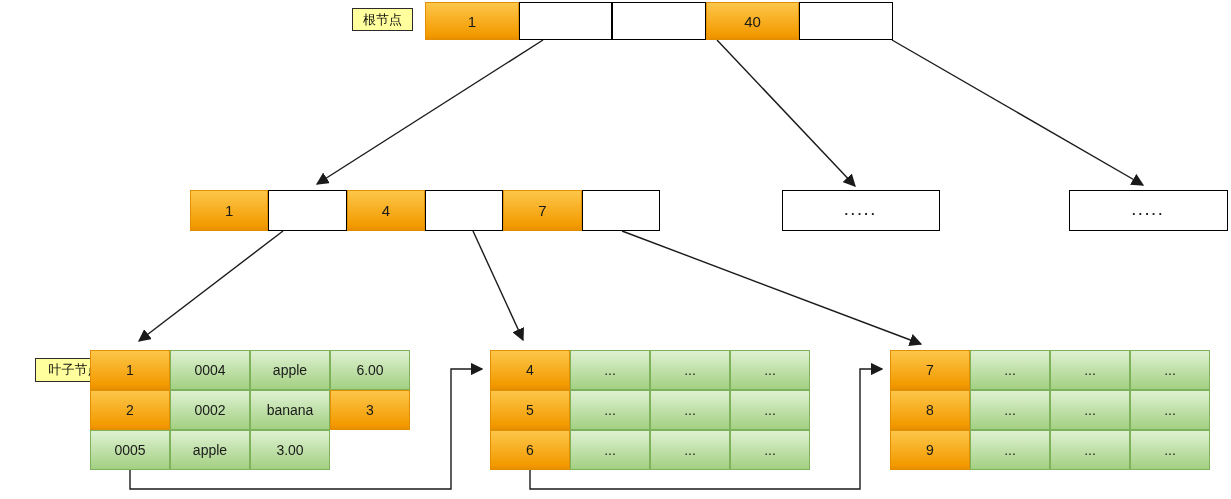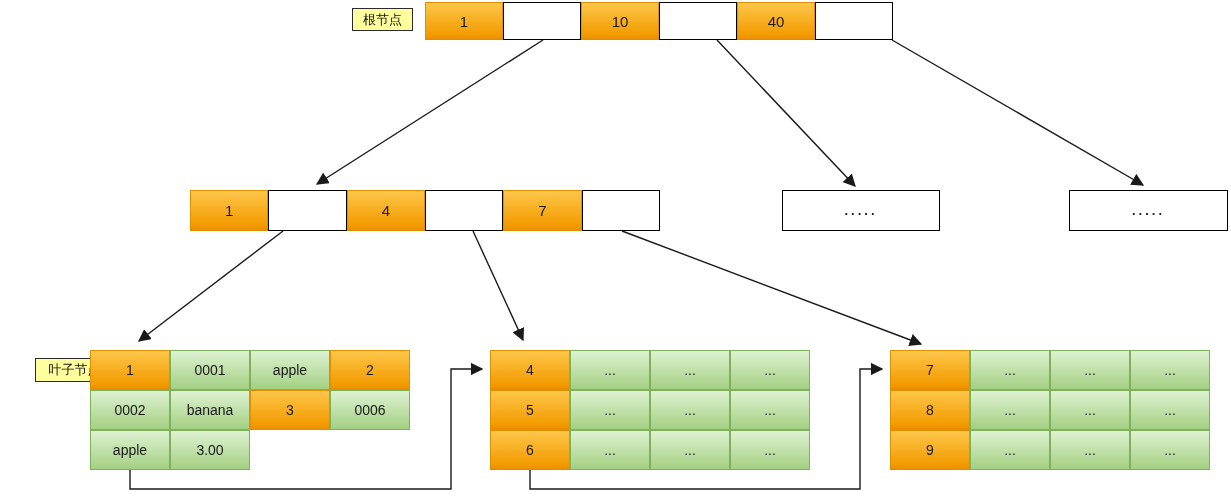--- a/index.html
+++ b/index.html
@@ -51,21 +51,20 @@
     <line x1="622" y1="231" x2="921" y2="344" marker-end="url(#ah)"></line>
     <polyline points="130,470 130,489 451,489 451,369 482,369" marker-end="url(#ah)"></polyline>
     <polyline points="530,470 530,489 860,489 860,369 882,369" marker-end="url(#ah)"></polyline>
   </svg>
 
   <div class="tag" style="left:352px;top:8px;width:61px;height:23px;">根节点</div>
 
   <div class="node" style="left:425px;top:2px;width:468px;height:38px;">
     <div class="cell cell-orange">1</div>
     <div class="cell cell-white"></div>
-    <div class="cell cell-orange">10</div>
     <div class="cell cell-white"></div>
     <div class="cell cell-orange">40</div>
     <div class="cell cell-white"></div>
   </div>
 
   <div class="node" style="left:190px;top:190px;width:470px;height:41px;">
     <div class="cell cell-orange">1</div>
     <div class="cell cell-white"></div>
     <div class="cell cell-orange">4</div>
     <div class="cell cell-white"></div>
@@ -73,27 +72,28 @@
     <div class="cell cell-white"></div>
   </div>
 
   <div class="ellipsis-box" style="left:782px;top:190px;width:158px;height:41px;">.....</div>
   <div class="ellipsis-box" style="left:1069px;top:190px;width:159px;height:41px;">.....</div>
 
   <div class="tag" style="left:3px;top:358px;width:79px;height:24px;margin-left:32px;">叶子节点</div>
 
   <div class="leaf" style="left:90px;top:350px;">
     <div class="cell cell-orange">1</div>
-    <div class="cell cell-green">0001</div>
+    <div class="cell cell-green">0004</div>
     <div class="cell cell-green">apple</div>
+    <div class="cell cell-green">6.00</div>
     <div class="cell cell-orange">2</div>
     <div class="cell cell-green">0002</div>
     <div class="cell cell-green">banana</div>
     <div class="cell cell-orange">3</div>
-    <div class="cell cell-green">0006</div>
+    <div class="cell cell-green">0005</div>
     <div class="cell cell-green">apple</div>
     <div class="cell cell-green">3.00</div>
   </div>
 
   <div class="leaf" style="left:490px;top:350px;">
     <div class="cell cell-orange">4</div>
     <div class="cell cell-green">...</div>
     <div class="cell cell-green">...</div>
     <div class="cell cell-green">...</div>
     <div class="cell cell-orange">5</div>

